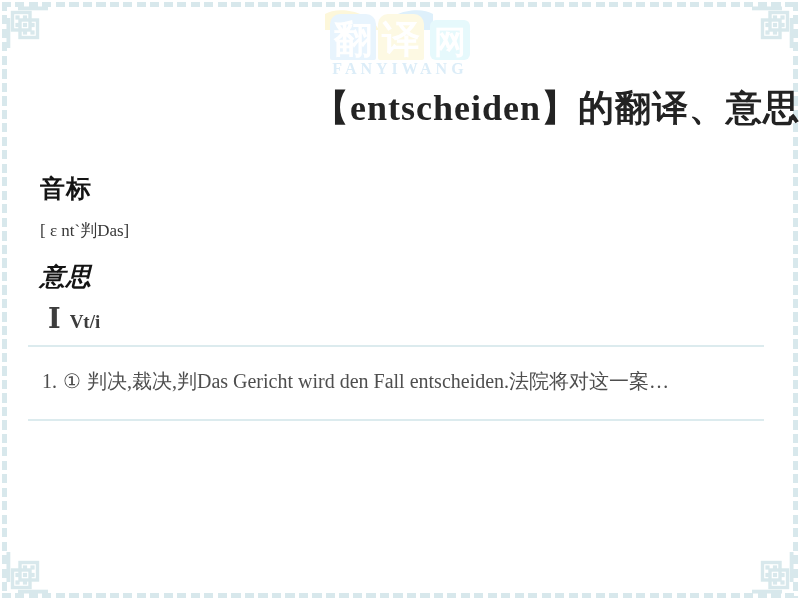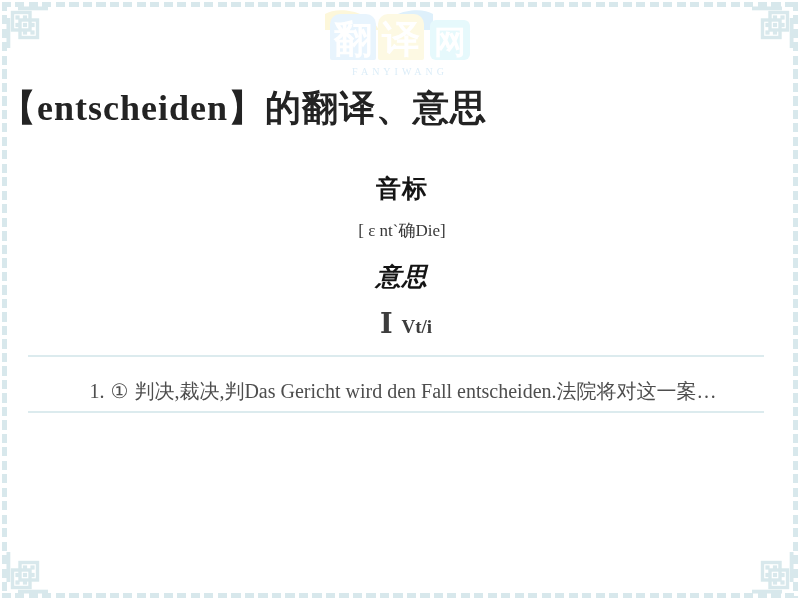--- a/index.html
+++ b/index.html
@@ -30,39 +30,39 @@
     position:relative;z-index:1;display:inline-block;vertical-align:bottom;
     width:46px;height:46px;line-height:50px;margin:0 1px;
     font-family:"Liberation Sans","DejaVu Sans",sans-serif;
     font-weight:bold;font-size:38px;color:#ffffff;text-align:center;
     border-radius:10px 10px 2px 2px;
   }
   .lb-blue{background:#e8f4fd;}
   .lb-yellow{background:#fdf9e3;}
   .lb-cyan{background:#e6f9fc;width:40px;height:40px;line-height:44px;font-size:32px;border-radius:6px;margin-left:5px;}
   .logo-sub{
-    margin-top:6px;font-size:10px;font-weight:normal;letter-spacing:4px;
+    margin-top:0;font-size:16px;font-weight:bold;letter-spacing:4px;
     color:#dcedf8;font-family:"Liberation Serif",serif;
   }
   
   .title{
     position:absolute;top:84px;left:0;right:0;margin:0;z-index:3;
-    text-align:left;font-size:36px;font-weight:bold;color:#232323;letter-spacing:1px;
+    text-align:right;font-size:36px;font-weight:bold;color:#232323;letter-spacing:1px;
   }
   
-  .main{position:absolute;left:28px;right:36px;top:172px;z-index:3;text-align:center;}
+  .main{position:absolute;left:28px;right:36px;top:172px;z-index:3;}
   .sect{margin:0;padding-left:12px;font-size:25px;font-weight:bold;color:#141414;letter-spacing:1px;}
   .sect-meaning{margin-top:18px;font-style:italic;}
   .phonetic{margin:14px 0 0;padding-left:12px;font-size:17px;color:#383838;}
-  .pos{margin-top:16px;padding-left:20px;color:#3d3d3d;line-height:30px;}
+  .pos{margin-top:16px;padding-left:20px;color:#3d3d3d;line-height:20px;}
   .roman{font-size:27px;font-weight:bold;margin-right:9px;}
   .poslabel{font-size:19px;font-weight:bold;}
   .meaning-list{list-style:none;margin:12px 0 0;padding:0;border-top:2px solid #dcebee;}
   .meaning-list li{
-    border-bottom:2px solid #dcebee;padding:14px 0 6px 14px;
+    border-bottom:2px solid #dcebee;padding:14px 0 24px 14px;
     font-size:20px;line-height:27px;color:#4e4e4e;white-space:nowrap;overflow:hidden;
   }
   .meaning-list li:first-child{padding-top:21px;}
   .e-num{margin-right:6px;}
   .e-circ{margin-right:6px;}
 </style>
 </head>
 <body>
 
 <div class="edge edge-h edge-top"></div>
@@ -109,21 +109,21 @@
     </svg>
     <span class="logo-block lb-blue">翻</span><span class="logo-block lb-yellow">译</span><span class="logo-block lb-cyan">网</span>
   </div>
   <div class="logo-sub">FANYIWANG</div>
 </div>
 
 <h1 class="title">【entscheiden】的翻译、意思</h1>
 
 <div class="main">
   <h2 class="sect">音标</h2>
-  <p class="phonetic">[ ɛ nt`确Die]</p>
+  <p class="phonetic">[ ɛ nt`判Das]</p>
 
   <h2 class="sect sect-meaning">意思</h2>
 
   <div class="pos">
     <span class="roman">Ⅰ</span><span class="poslabel">Vt/i</span>
   </div>
 
   <ul class="meaning-list">
     <li>
       <span class="e-num">1.</span><span class="e-circ">①</span><span class="e-text">判决,裁决,判Das Gericht wird den Fall entscheiden.法院将对这一案…</span>

